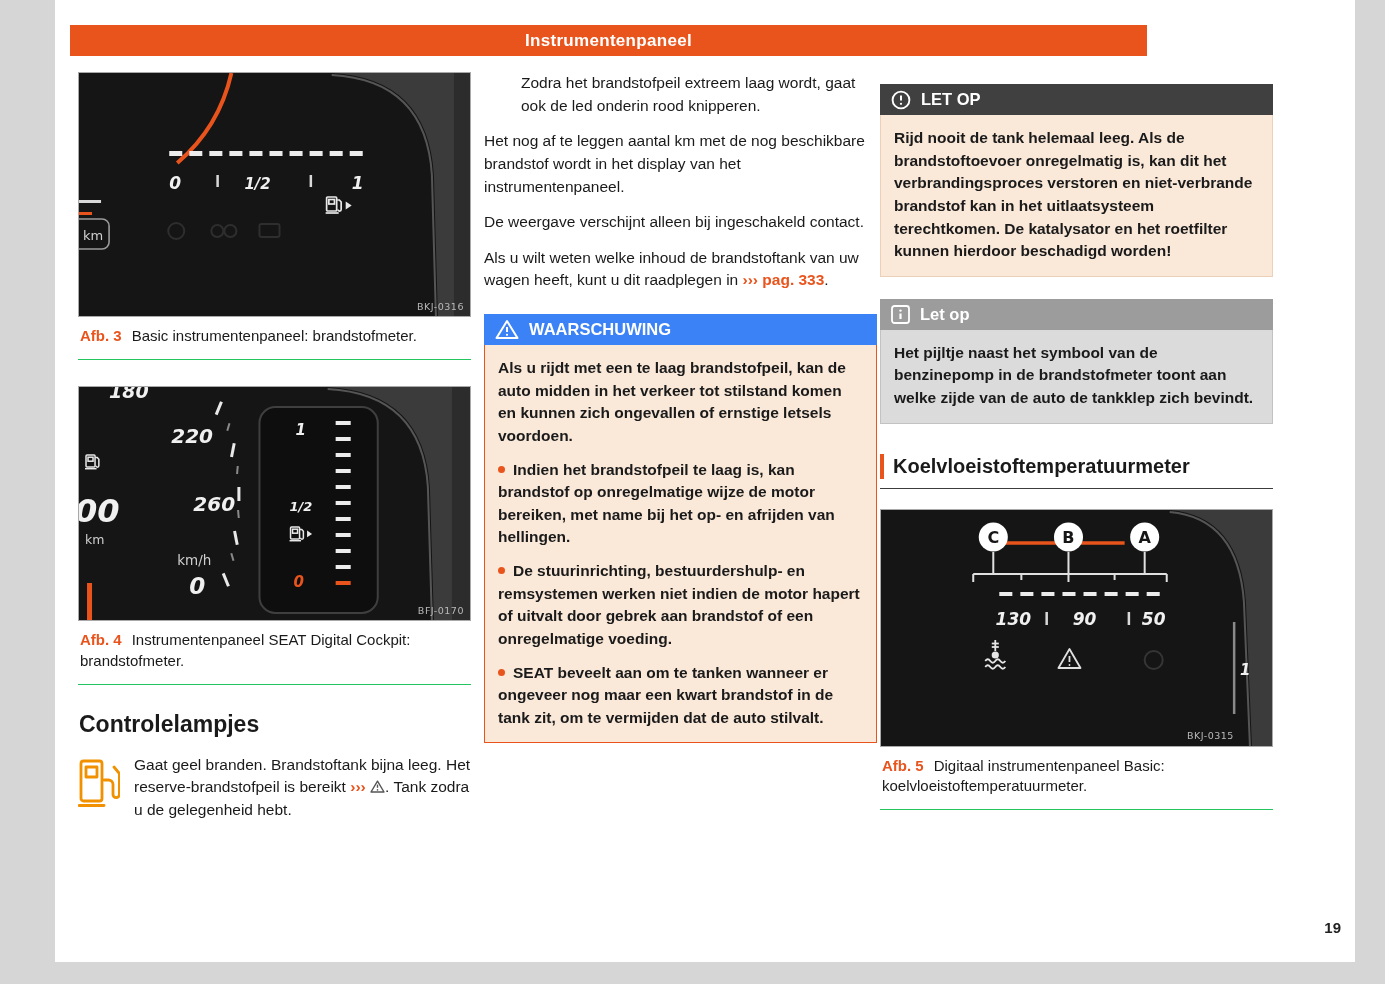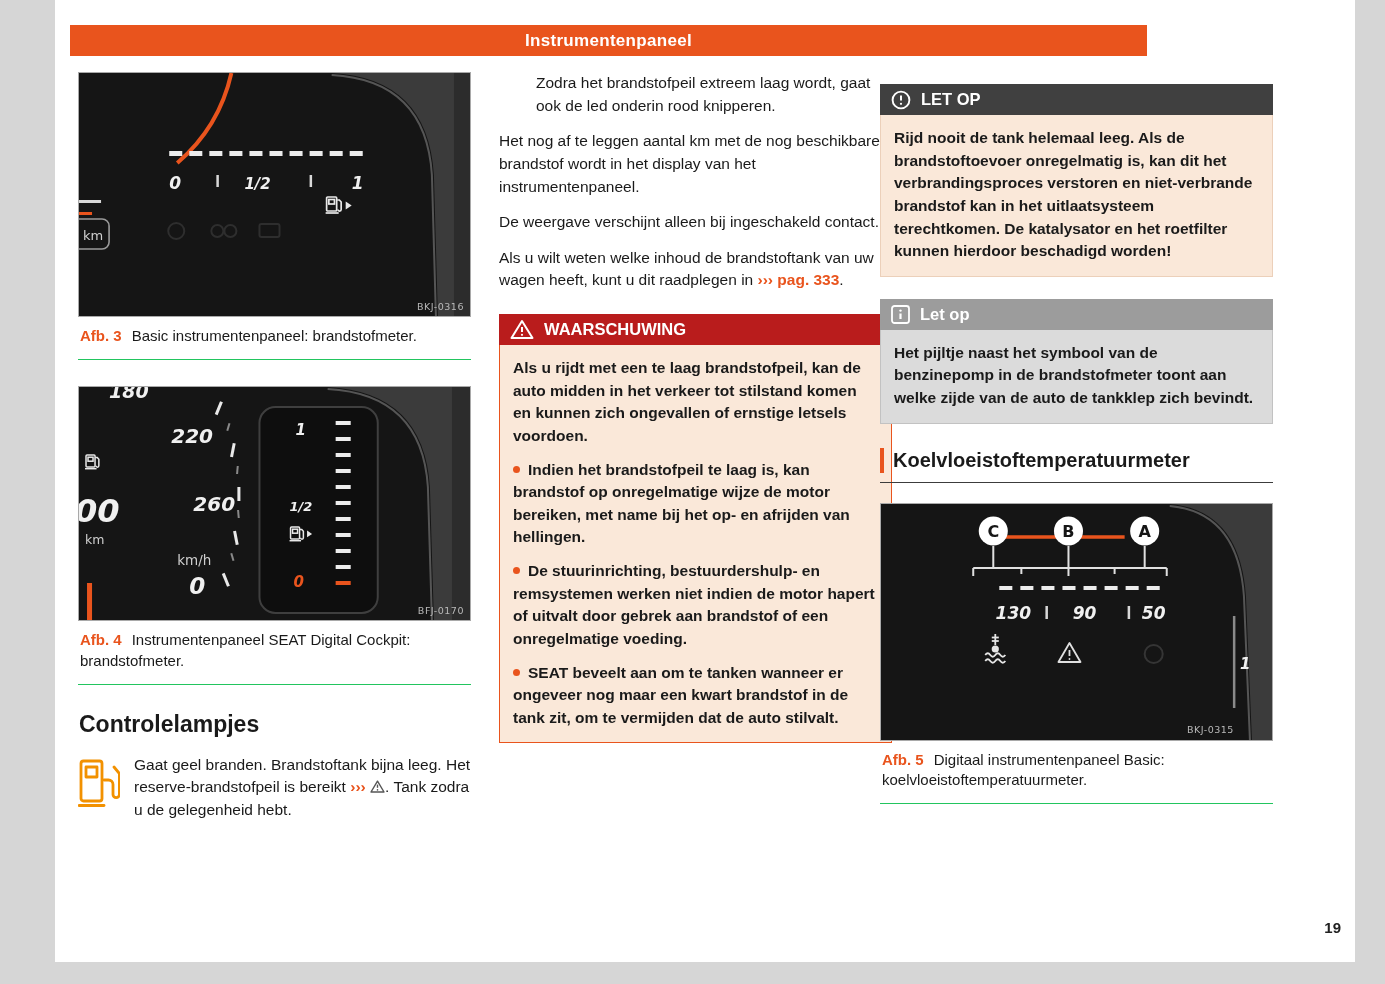--- a/index.html
+++ b/index.html
@@ -2,21 +2,21 @@
 <html><head>
 <meta charset="utf-8">
 <style>
   * { margin:0; padding:0; box-sizing:border-box; }
   html,body { width:1385px; height:984px; }
   body { background:#d6d6d6; font-family:"Liberation Sans","DejaVu Sans",sans-serif; color:#1a1a1a; position:relative; overflow:hidden; }
   .page { position:absolute; left:55px; top:0; width:1300px; height:962px; background:#ffffff; }
   .top-bar { position:absolute; left:15px; top:25px; width:1077px; height:31px; background:#E9541D; color:#fff; font-weight:bold; font-size:17px; display:flex; align-items:center; justify-content:center; letter-spacing:.3px; }
   .col { position:absolute; top:72px; }
   .col1 { left:23px;  width:393px; }
-  .col2 { left:444px; width:393px; }
+  .col2 { left:429px; width:393px; }
   .col3 { left:825px; width:393px; }
 
   .section-head { border-bottom:1.5px solid #3c3c3c; padding-bottom:9px; margin-bottom:20px; }
   .section-head h2 { font-size:20px; font-weight:bold; border-left:4px solid #E9541D; padding:1px 0 1px 9px; line-height:1.15; }
 
   figure { margin-bottom:26px; }
   .fig-img { border:1px solid #a9a9a9; background:#151515; }
   .fig-img svg { display:block; width:100%; }
   figcaption { border-bottom:1px solid #22c55e; padding:9px 2px 13px; font-size:15px; line-height:1.35; }
   .afb { color:#E9541D; font-weight:bold; margin-right:10px; }
@@ -25,21 +25,21 @@
   .col2 p.body { margin-bottom:13px; }
   .indent { margin-left:37px; }
   .ref { color:#E9541D; font-weight:bold; white-space:nowrap; }
 
   h3.sub { font-size:23px; font-weight:bold; margin:4px 1px 16px; }
   .telltale { overflow:hidden; }
   .telltale .lamp { float:left; margin:2px 14px 2px 0; }
 
   .box { margin-bottom:22px; }
   .box-head { height:31px; display:flex; align-items:center; gap:10px; padding:0 11px; color:#fff; font-weight:bold; font-size:16.5px; }
-  .box-head.orange { background:#b91c1c; }
+  .box-head.orange { background:#3b82f6; }
   .box-head.dark { background:#404040; }
   .box-head.gray { background:#9C9C9C; }
   .box-body { padding:12px 13px 13px; font-weight:bold; font-size:15.5px; line-height:1.45; }
   .box-body.cream { background:#FAE8D9; border:1px solid #E9541D; border-top:none; }
   .box-body.cream-soft { background:#FAE8D9; border:1px solid #ecd0ba; border-top:none; }
   .box-body.graybg { background:#DBDBDB; border:1px solid #c2c2c2; border-top:none; }
   .box-body p { margin-bottom:11px; }
   .box-body p:last-child { margin-bottom:0; }
   .dot { display:inline-block; width:7px; height:7px; border-radius:50%; background:#E9541D; margin-right:8px; vertical-align:2px; }
 
@@ -264,21 +264,21 @@
             <circle cx="9.5" cy="5.6" r="1.2" fill="#fff"></circle>
             <path d="M9.5 8.5 v5.5" stroke="#fff" stroke-width="2.2"></path>
           </svg>
         <span>Let op</span>
       </div>
       <div class="box-body graybg">
         <p>Het pijltje naast het symbool van de benzinepomp in de brandstofmeter toont aan welke zijde van de auto de tankklep zich bevindt.</p>
       </div>
     </div>
 
-    <div class="section-head" style="margin-top:24px">
+    <div class="section-head" style="margin-top:30px">
       <h2>Koelvloeistoftemperatuurmeter</h2>
     </div>
 
     <figure>
       <div class="fig-img">
         <svg viewBox="0 0 390 236" height="236" preserveAspectRatio="none">
           <rect width="390" height="236" fill="#3b3b3b"></rect>
           <path d="M0 0 H288 Q358 6 364 92 L370 236 H0 Z" fill="#151515"></path>
           <path d="M288 2 Q356 8 362 92 L368 236" fill="none" stroke="#555" stroke-width="2"></path>
           <path d="M100 33 H243" stroke="#E9541D" stroke-width="3.5"></path>

